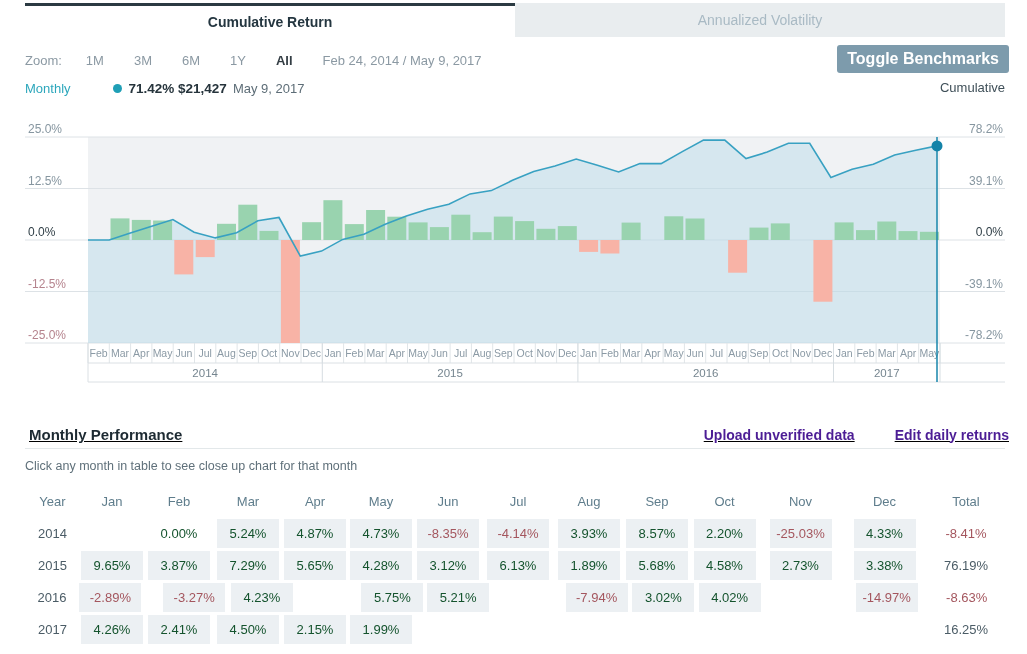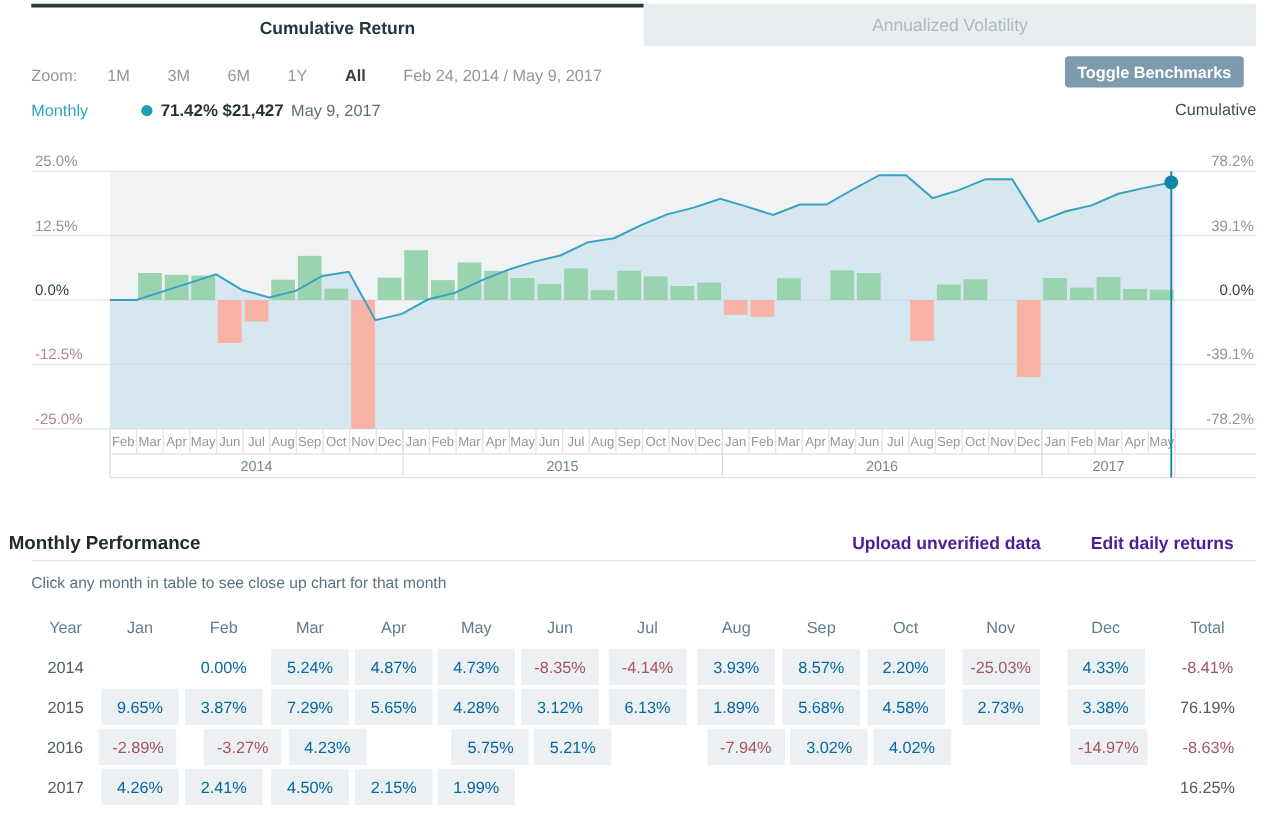--- a/index.html
+++ b/index.html
@@ -13,55 +13,55 @@
   .tab.active { background:#ffffff; color:#243640; font-weight:bold;
                 border-top:3px solid #2b3a42; }
 
   
   .zoomrow { position:absolute; left:25px; top:50px; height:20px; display:flex;
              align-items:center; font-size:13px; color:#8b99a3; }
   .zoomrow .zlabel { margin-right:24px; }
   .zopt { margin-right:30px; color:#8b99a3; cursor:pointer; }
   .zopt.active { color:#333d44; font-weight:bold; }
   .daterange { color:#8b99a3; margin-left:0px; }
-  .toggle-btn { position:absolute; right:32px; top:45px; background:#7d9bac; color:#fff;
-                font-size:13px; font-weight:bold; padding:5px 10px; border-radius:3px;
+  .toggle-btn { position:absolute; right:18px; top:45px; background:#7d9bac; color:#fff;
+                font-size:16px; font-weight:bold; padding:5px 10px; border-radius:3px;
                 border:none; cursor:pointer; }
 
   
   .legendrow { position:absolute; left:25px; top:79px; height:18px; display:flex;
                align-items:center; font-size:13px; }
   .series-left { color:#2da7bc; margin-right:42px; cursor:pointer; }
   .legend-dot { width:9px; height:9px; border-radius:50%; background:#1f9fb6;
                 display:inline-block; margin-right:7px; }
   .legend-val { color:#26343c; font-weight:bold; font-size:13.5px; margin-right:6px; }
   .legend-date { color:#5d6d77; }
   .series-right { position:absolute; right:22px; top:80px; font-size:13px;
                   color:#3f4f58; cursor:pointer; }
 
   
   #chart-wrap { position:absolute; left:0; top:118px; width:1027px; height:270px; }
 
   
-  .tbl-head { position:absolute; left:7px; top:426px; width:980px; display:flex;
-              align-items:flex-start; }
+  .tbl-head { position:absolute; left:29px; top:426px; width:980px; display:flex;
+              align-items:center;text-decoration:underline; }
   .tbl-title { font-size:15px; font-weight:bold; color:#1d2a32; }
   .tbl-links { margin-left:auto; display:flex; gap:40px; }
   .tbl-link { font-size:14px; font-weight:bold; color:#4c1d95; cursor:pointer; }
   .tbl-rule { position:absolute; left:25px; top:448px; width:980px; height:1px;
               background:#e3e8ea; }
   .tbl-hint { position:absolute; left:25px; top:459px; font-size:12.5px; color:#5f707a; }
   #perf-table { position:absolute; left:25px; top:490px; width:980px; font-size:13px; }
   .trow { display:flex; align-items:center; }
   .trow.hdr { height:22px; margin-bottom:6px; }
   .trow.body { height:30px; margin-bottom:2px; }
   .tcell { display:flex; justify-content:center; align-items:center; height:100%; }
   .hdr .tcell { color:#5f7d8c; }
   .cellbox { display:flex; justify-content:center; align-items:center;
-             width:62px; height:29px; color:#0369a1; }
+             width:62px; height:29px; color:#14532d; }
   .cellbox.filled { background:#ecf0f3; }
   .cellbox.neg { color:#a4565e; }
   .yearcell { color:#4b5c66; }
   .totalbox { color:#4b5c66; }
   .totalbox.neg { color:#a4565e; }
 </style>
 </head>
 <body>
 
 <div id="app">

